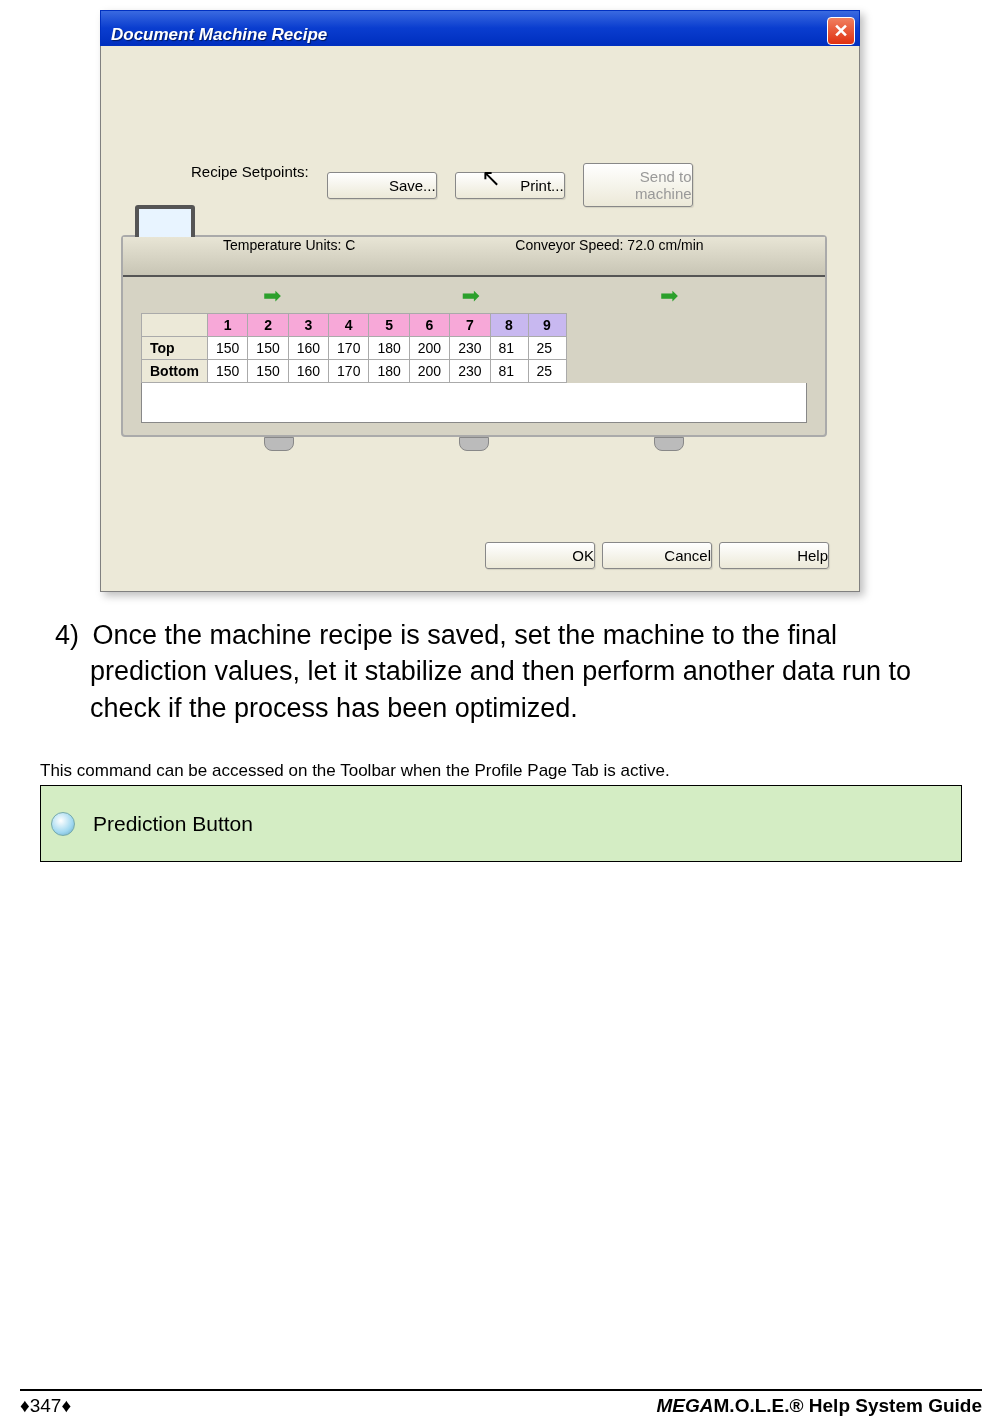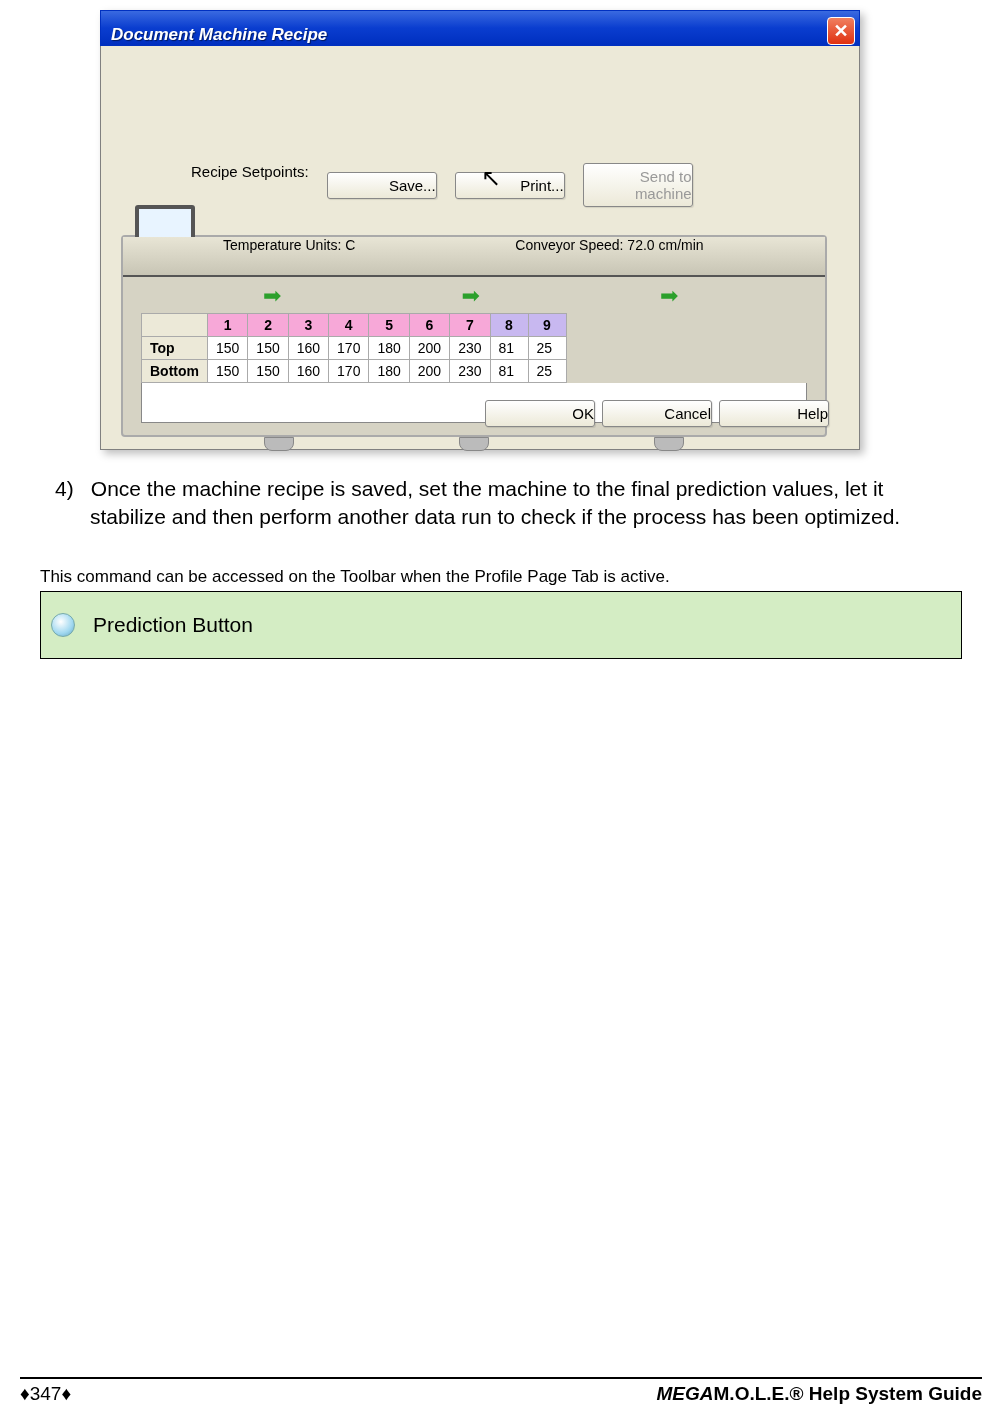--- a/index.html
+++ b/index.html
@@ -48,21 +48,21 @@
     display: flex;
     align-items: center;
     justify-content: center;
     cursor: pointer;
   }
   .dialog-body {
     background: #ece9d8;
     border: 1px solid #808080;
     border-top: none;
     padding: 15px 32px 20px 20px;
-    height: 404px;
+    height: 546px;
     position: relative;
   }
   .setpoints-row {
     margin-top: 75px;
     display: flex;
     align-items: center;
     gap: 18px;
     padding-left: 70px;
   }
   .label-text {
@@ -187,56 +187,56 @@
     border: 1px solid #888;
   }
   .dlg-btn-row {
     position: absolute;
     bottom: 22px;
     right: 30px;
     display: flex;
     gap: 7px;
   }
   .body-text {
-    font-size: 21px;
+    font-size: 27px;
     line-height: 1.35;
     margin-left: 50px;
     margin-right: 10px;
     margin-top: 25px;
   }
   .list-num {
     display: inline-block;
     width: 30px;
     margin-left: -35px;
   }
   .access-text {
     font-size: 17px;
     margin-top: 35px;
     margin-bottom: 4px;
   }
   .prediction-box {
     border: 1.5px solid #000;
     background: #d4edc4;
-    height: 68px;
+    height: 77px;
     display: flex;
     align-items: center;
     padding-left: 10px;
     font-size: 21px;
     gap: 18px;
   }
   .prediction-icon {
     width: 24px;
     height: 24px;
     border: 1px solid #7aa;
     background: radial-gradient(circle at 40% 35%, #fff, #a0d8f0 60%, #60a0c0);
     border-radius: 50%;
   }
   .footer {
     position: absolute;
-    bottom: 20px;
+    bottom: 8px;
     left: 0;
     right: 0;
     padding: 0 20px;
   }
   .footer-line {
     border-top: 2.5px solid #000;
     margin-bottom: 4px;
   }
   .footer-row {
     display: flex;

